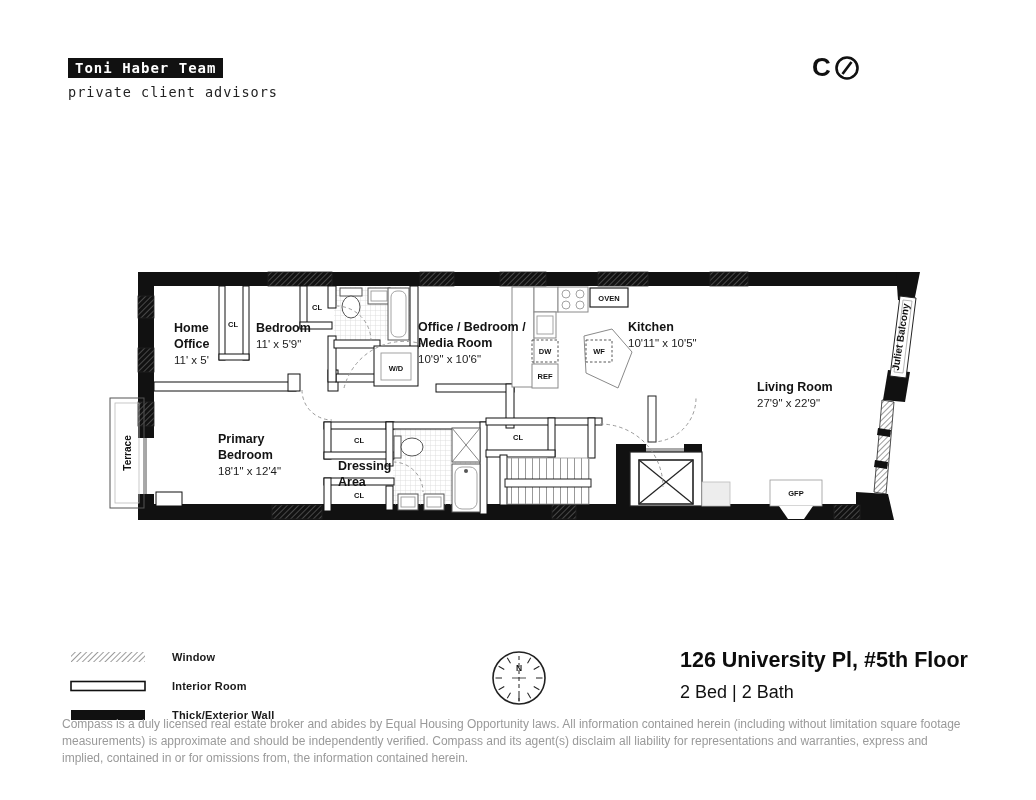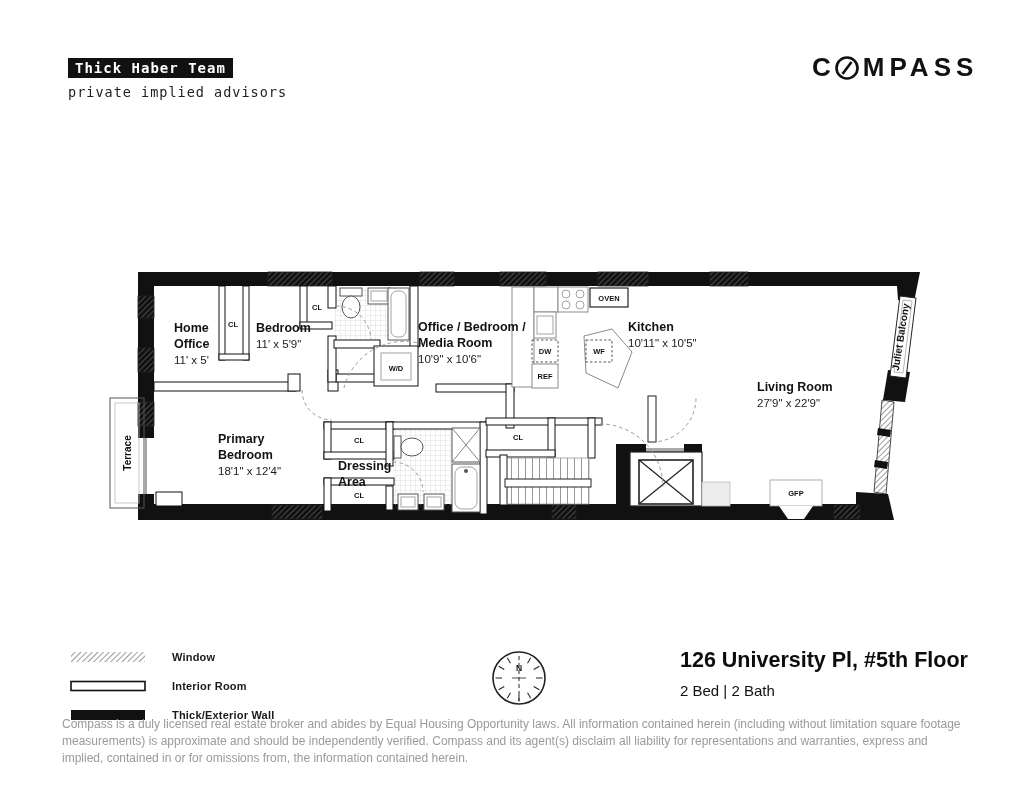--- a/index.html
+++ b/index.html
@@ -19,21 +19,21 @@
 
   
   .legend{position:absolute;left:70px;top:648px;}
   .legend-row{display:flex;align-items:center;height:18px;margin-bottom:11px;}
   .legend-row svg{display:block;margin-right:26px;}
   .legend-label{font-size:11px;font-weight:bold;color:#1a1a1a;letter-spacing:.2px;text-align:center;}
 
   
   .address{position:absolute;left:680px;top:648px;font-size:21.5px;font-weight:bold;
     color:#0d0d0d;letter-spacing:0;}
-  .bedbath{position:absolute;left:680px;top:682px;font-size:15px;color:#111;}
+  .bedbath{position:absolute;left:680px;top:682px;font-size:18px;color:#111;}
 
   .disclaimer{position:absolute;left:62px;top:716px;width:908px;font-size:12px;
     line-height:1.4;color:#9a9a9a;}
 
   
   .rn{font-family:"Liberation Sans",sans-serif;font-size:12.5px;font-weight:bold;fill:#131313;}
   .rd{font-family:"Liberation Sans",sans-serif;font-size:11.5px;fill:#1c1c1c;}
   .sm{font-family:"Liberation Sans",sans-serif;font-size:7.5px;font-weight:bold;fill:#111;text-anchor:middle;}
   .rot{font-family:"Liberation Sans",sans-serif;font-size:10px;font-weight:bold;fill:#111;text-anchor:middle;}
   .iw{fill:#fff;stroke:#111;stroke-width:1;}
@@ -265,30 +265,29 @@
         <line x1="519" y1="654.5" x2="519" y2="661" transform="rotate(270 519 678)"></line>
         <line x1="519" y1="654.5" x2="519" y2="661" transform="rotate(300 519 678)"></line>
         <line x1="519" y1="654.5" x2="519" y2="661" transform="rotate(330 519 678)"></line>
       </g>
       <line x1="519" y1="656" x2="519" y2="701" stroke="#222" stroke-width="1" stroke-dasharray="4 3"></line>
       <line x1="512" y1="678" x2="526" y2="678" stroke="#222" stroke-width="0.8"></line>
       <text x="519" y="671" text-anchor="middle" style="font-family:'Liberation Sans',sans-serif;font-size:8.5px;font-weight:bold;fill:#111;">N</text>
     </g>
   </svg>
 
-  <div class="team-badge">Thick Haber Team</div>
-  <div class="team-sub">private implied advisors</div>
+  <div class="team-badge">Toni Haber Team</div>
+  <div class="team-sub">private client advisors</div>
 
   <div class="logo">
     <span>C</span>
     <svg width="26" height="26" viewBox="0 0 26 26">
       <circle cx="13" cy="13" r="10.5" fill="none" stroke="#111" stroke-width="2.6"></circle>
       <line x1="8.5" y1="19" x2="17.5" y2="7" stroke="#111" stroke-width="2.6"></line>
     </svg>
-    <span>MPASS</span>
   </div>
 
   <div class="legend">
     <div class="legend-row">
       <svg width="76" height="12">
         <defs>
           <pattern id="lhatch" width="4" height="4" patternUnits="userSpaceOnUse" patternTransform="rotate(45)">
             <line x1="0" y1="0" x2="0" y2="4" stroke="#666" stroke-width="1.3"></line>
           </pattern>
         </defs>

